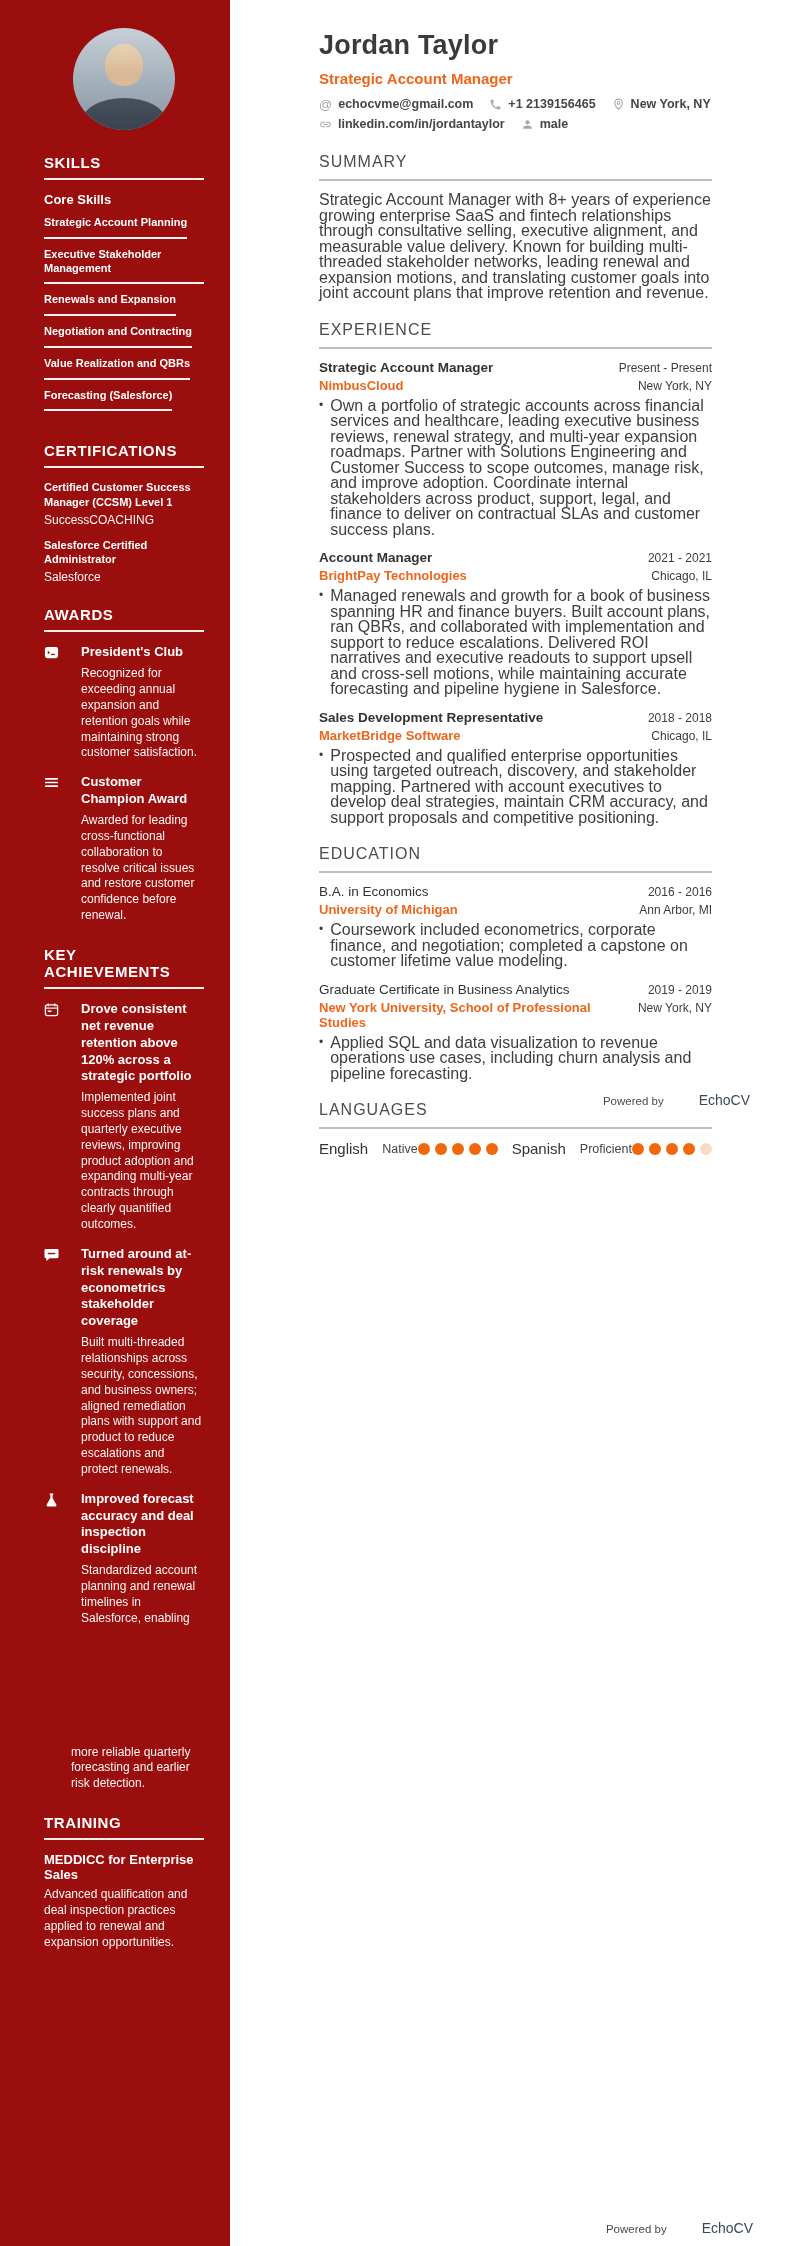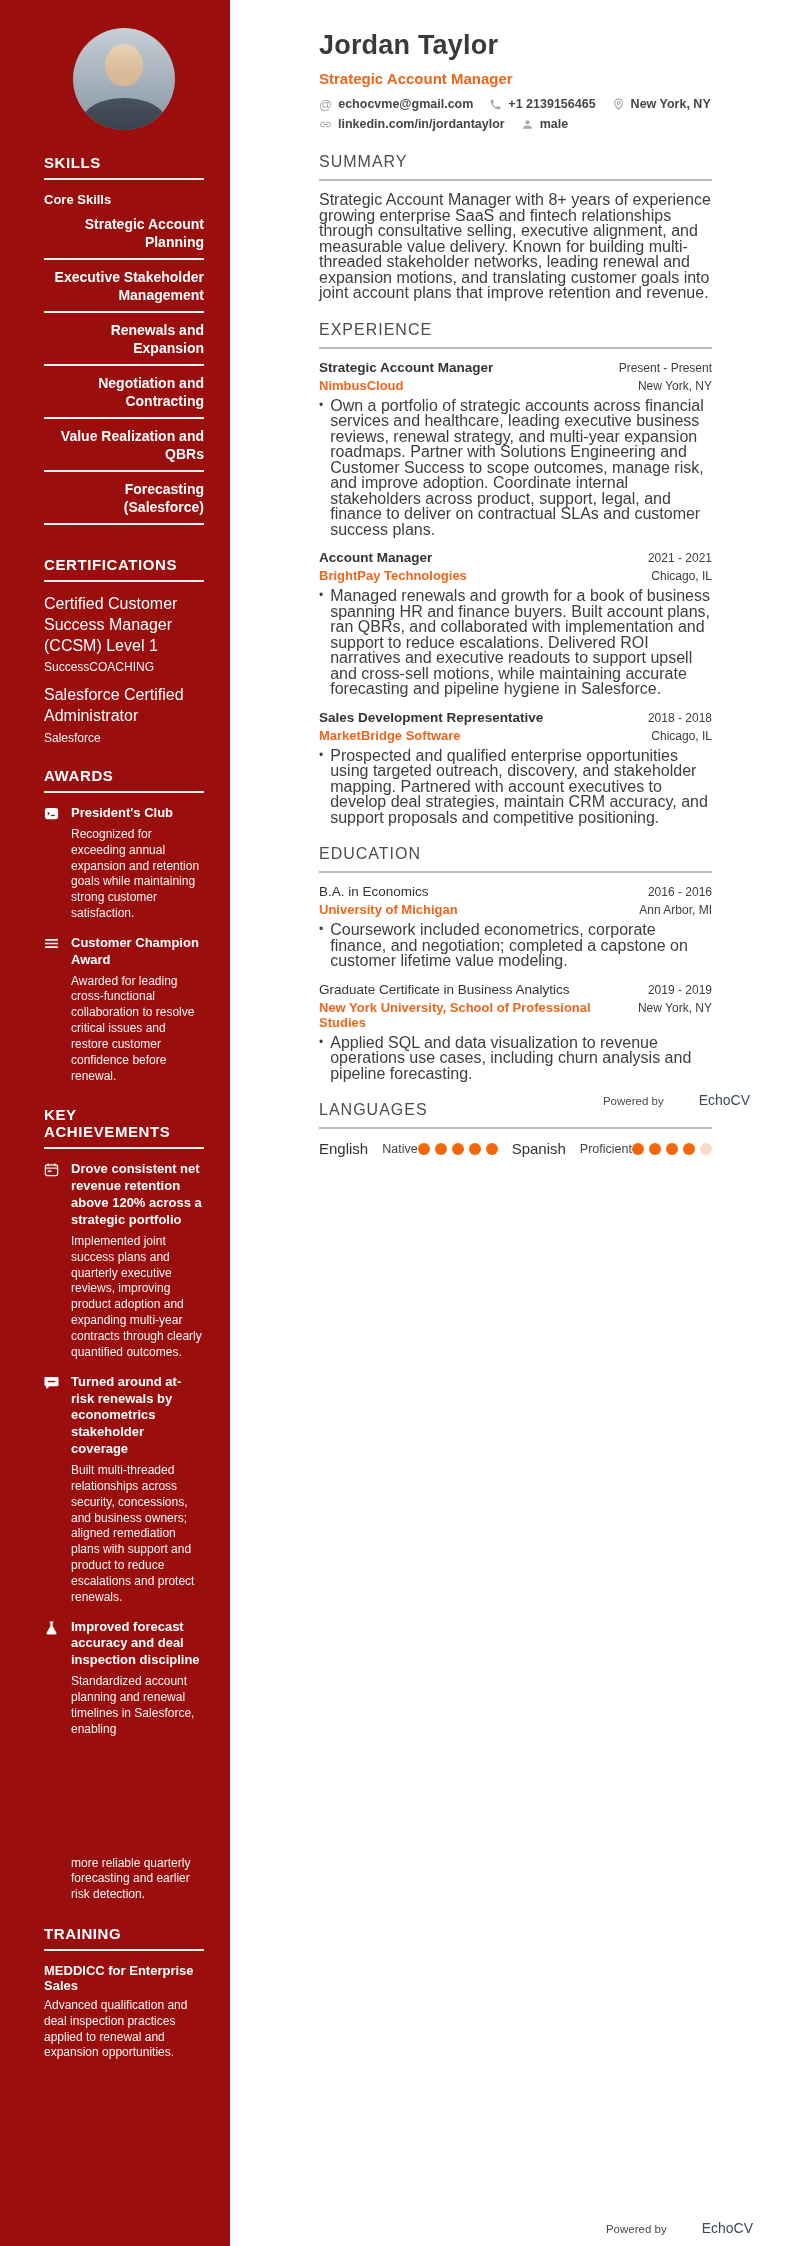--- a/index.html
+++ b/index.html
@@ -34,30 +34,29 @@
     background:linear-gradient(180deg,#47525f,#333b46);
   }
   .sb-section { margin-bottom:22px; }
   .sb-heading {
     font-size:15px; font-weight:bold; letter-spacing:.6px; color:#fff;
     padding-bottom:7px; border-bottom:2px solid rgba(255,255,255,.92);
     margin-bottom:12px;
   }
   .sb-sub { font-size:13px; font-weight:bold; margin-bottom:9px; }
   .skill {
-    display:inline-block; font-size:14px; font-weight:bold; line-height:1.25;
+    display:inline-block; font-size:11px; font-weight:bold; line-height:1.25;
     padding-bottom:7px; border-bottom:2px solid rgba(255,255,255,.95);
     margin-bottom:9px;
-    text-align:right;
   }
   .skill-wrap { line-height:0; }
   .cert { margin-bottom:11px; }
-  .cert-name { font-size:16px; font-weight:normal; line-height:1.3; margin-bottom:4px; }
+  .cert-name { font-size:11px; font-weight:bold; line-height:1.3; margin-bottom:4px; }
   .cert-org { font-size:12px; font-weight:normal; color:rgba(255,255,255,.96); }
-  .sb-item { display:flex; gap:11px; margin-bottom:13px; }
+  .sb-item { display:flex; gap:21px; margin-bottom:13px; }
   .sb-item .icon-cell { flex:0 0 16px; padding-top:1px; }
   .sb-item-title { font-size:13px; font-weight:bold; line-height:1.3; margin-bottom:5px; }
   .sb-item-desc { font-size:12px; line-height:1.32; color:rgba(255,255,255,.96); }
   .page-break-spacer { height:96px; }
   .continuation {
     margin-left:27px; font-size:12px; line-height:1.32;
     color:rgba(255,255,255,.96); margin-bottom:22px;
   }
   .training-item { margin-bottom:12px; }
   .training-title { font-size:13px; font-weight:bold; margin-bottom:5px; }

